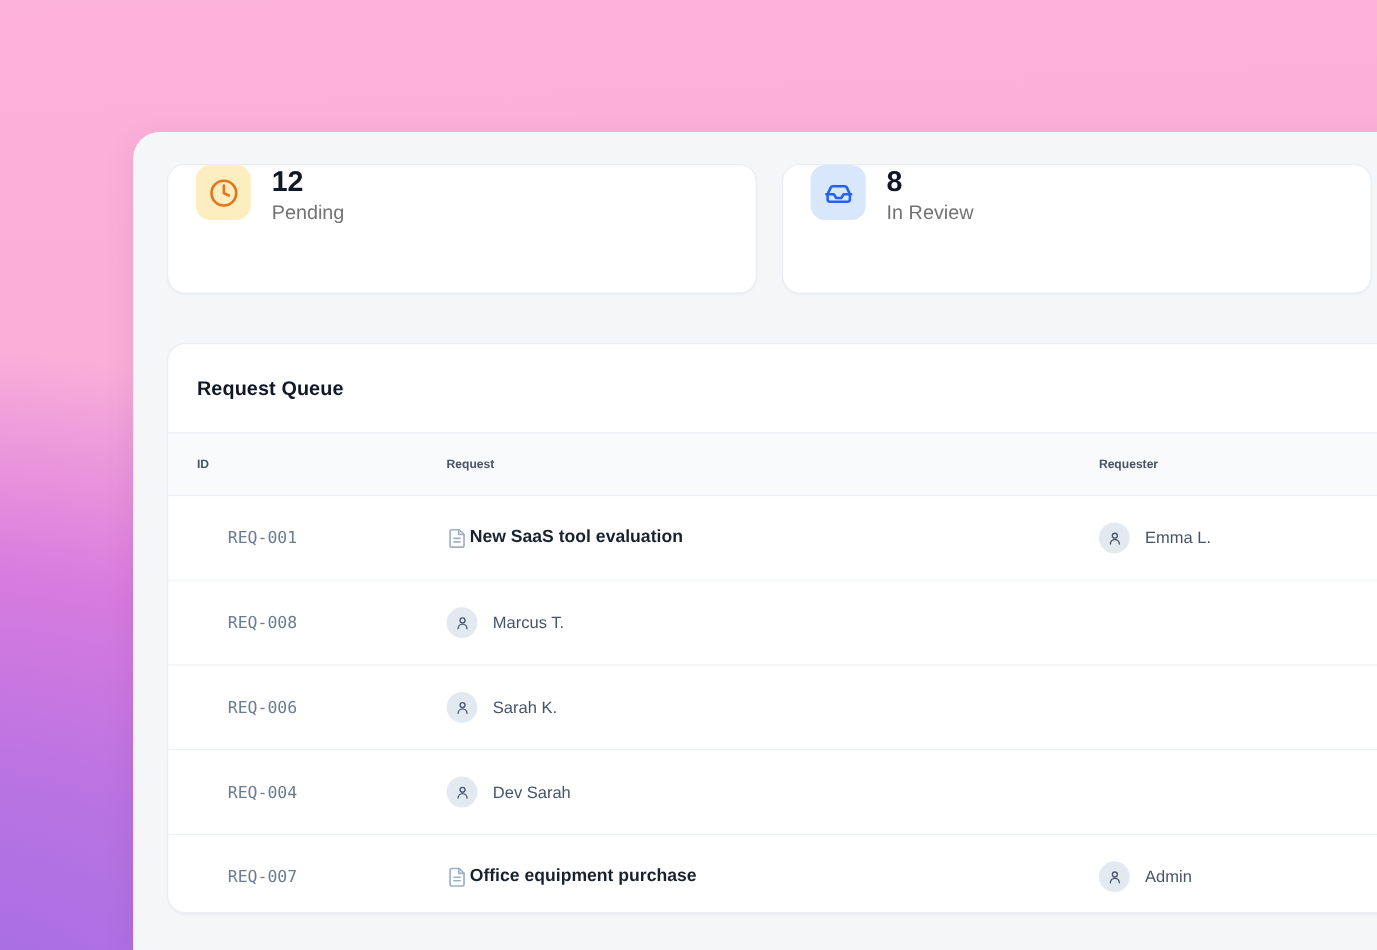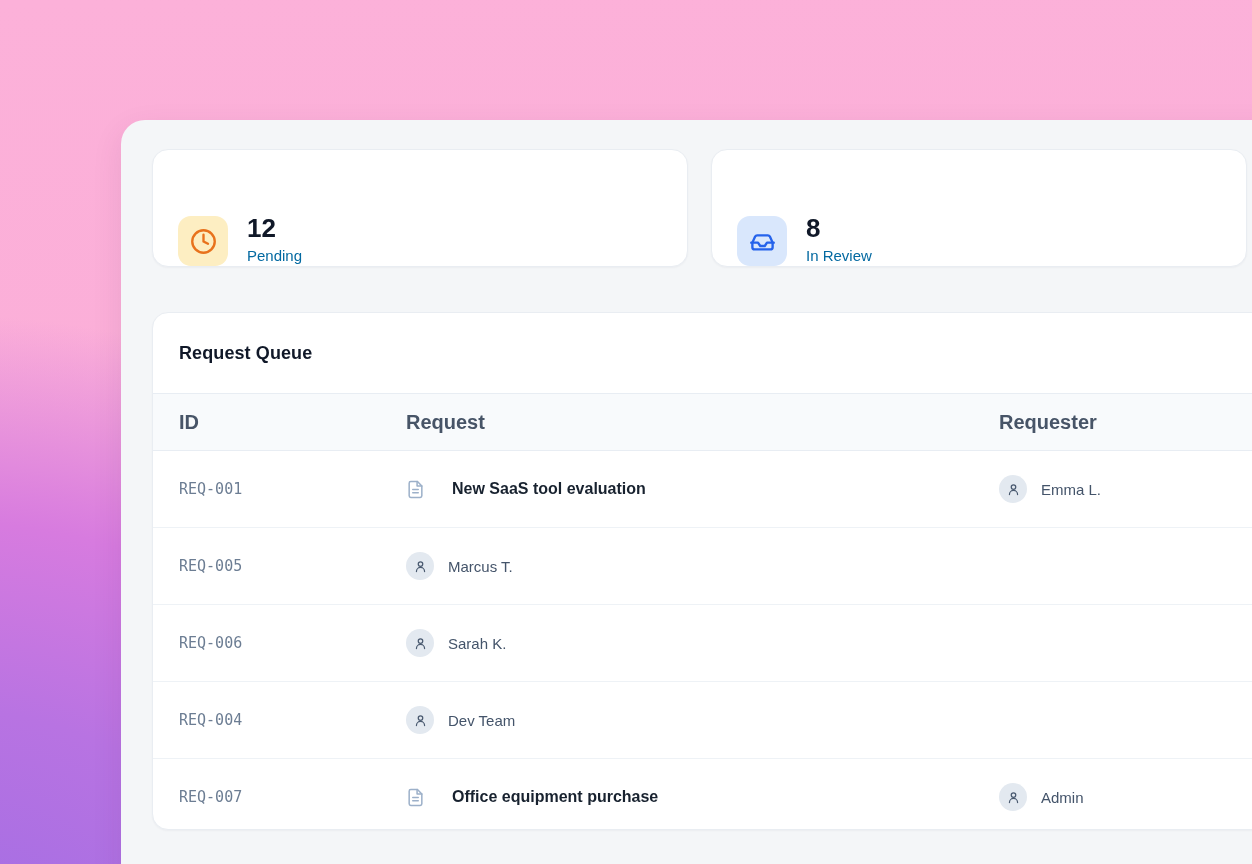--- a/index.html
+++ b/index.html
@@ -39,21 +39,21 @@
     gap: 23px;
   }
   .stat-card {
     width: 536px;
     height: 118px;
     box-sizing: border-box;
     background: #ffffff;
     border: 1px solid #e9edf2;
     border-radius: 16px;
     display: flex;
-    align-items: flex-end;
+    align-items: flex-start;
     padding-left: 25px;
     gap: 19px;
     box-shadow: 0 1px 2px rgba(16, 24, 40, 0.04);
   }
   .stat-icon {
     width: 50px;
     height: 50px;
     border-radius: 13px;
     display: flex;
     align-items: center;
@@ -64,22 +64,22 @@
   .stat-icon.amber { background: #fdeec2; color: #e8721c; }
   .stat-icon.blue  { background: #d9e7fc; color: #2563eb; }
   .stat-text { display: flex; flex-direction: column; }
   .stat-value {
     font-size: 26px;
     font-weight: 700;
     color: #101828;
     line-height: 30px;
   }
   .stat-label {
-    font-size: 15px;
-    color: #0369a1;
+    font-size: 18px;
+    color: #737373;
     line-height: 20px;
     margin-top: 3px;
   }
 
   
   .table-card {
     position: absolute;
     left: 31px;
     top: 192px;
     width: 1149px;
@@ -110,36 +110,37 @@
     padding-left: 26px;
   }
   .thead {
     height: 58px;
     background: #f8fafc;
     border-top: 1px solid #e8edf3;
     border-bottom: 1px solid #e8edf3;
     box-sizing: border-box;
   }
   .th {
-    font-size: 20px;
+    font-size: 11px;
     font-weight: 600;
     color: #475467;
   }
   .row {
     height: 76px;
   }
   .row + .row { border-top: 1px solid #eef2f6; }
   .cell-id {
     font-family: "DejaVu Sans Mono", monospace;
     font-size: 15px;
     color: #6c7d93;
+    margin-left: 28px;
   }
   .cell-request {
     display: flex;
-    gap: 27px;
+    gap: 2px;
   }
   .doc-icon { color: #9cb0c9; display: flex; }
   .doc-icon svg { width: 19px; height: 19px; }
   .cell-request .req-title {
     font-size: 16px;
     font-weight: 600;
     color: #18222f;
   }
   .cell-requester {
     display: flex;
@@ -229,21 +230,21 @@
         <svg viewBox="0 0 24 24" fill="none" stroke="currentColor" stroke-width="2" stroke-linecap="round" stroke-linejoin="round">
           <circle cx="12" cy="8" r="3.6"></circle>
           <path d="M5.5 20a6.5 6.5 0 0 1 13 0"></path>
         </svg>
       </span>
       <span class="requester-name">Emma L.</span>
     </span>
   </div>
 
   <div class="row grid-cols">
-    <span class="cell-id">REQ-005</span>
+    <span class="cell-id">REQ-008</span>
     <span class="cell-requester">
       <span class="avatar">
         <svg viewBox="0 0 24 24" fill="none" stroke="currentColor" stroke-width="2" stroke-linecap="round" stroke-linejoin="round">
           <circle cx="12" cy="8" r="3.6"></circle>
           <path d="M5.5 20a6.5 6.5 0 0 1 13 0"></path>
         </svg>
       </span>
       <span class="requester-name">Marcus T.</span>
     </span>
   </div>
@@ -263,21 +264,21 @@
 
   <div class="row grid-cols">
     <span class="cell-id">REQ-004</span>
     <span class="cell-requester">
       <span class="avatar">
         <svg viewBox="0 0 24 24" fill="none" stroke="currentColor" stroke-width="2" stroke-linecap="round" stroke-linejoin="round">
           <circle cx="12" cy="8" r="3.6"></circle>
           <path d="M5.5 20a6.5 6.5 0 0 1 13 0"></path>
         </svg>
       </span>
-      <span class="requester-name">Dev Team</span>
+      <span class="requester-name">Dev Sarah</span>
     </span>
   </div>
 
   <div class="row grid-cols">
     <span class="cell-id">REQ-007</span>
     <span class="cell-request">
       <span class="doc-icon">
         <svg viewBox="0 0 24 24" fill="none" stroke="currentColor" stroke-width="1.9" stroke-linecap="round" stroke-linejoin="round">
           <path d="M14.5 2H6a2 2 0 0 0-2 2v16a2 2 0 0 0 2 2h12a2 2 0 0 0 2-2V7.5Z"></path>
           <path d="M14 2v5.5h6"></path>

